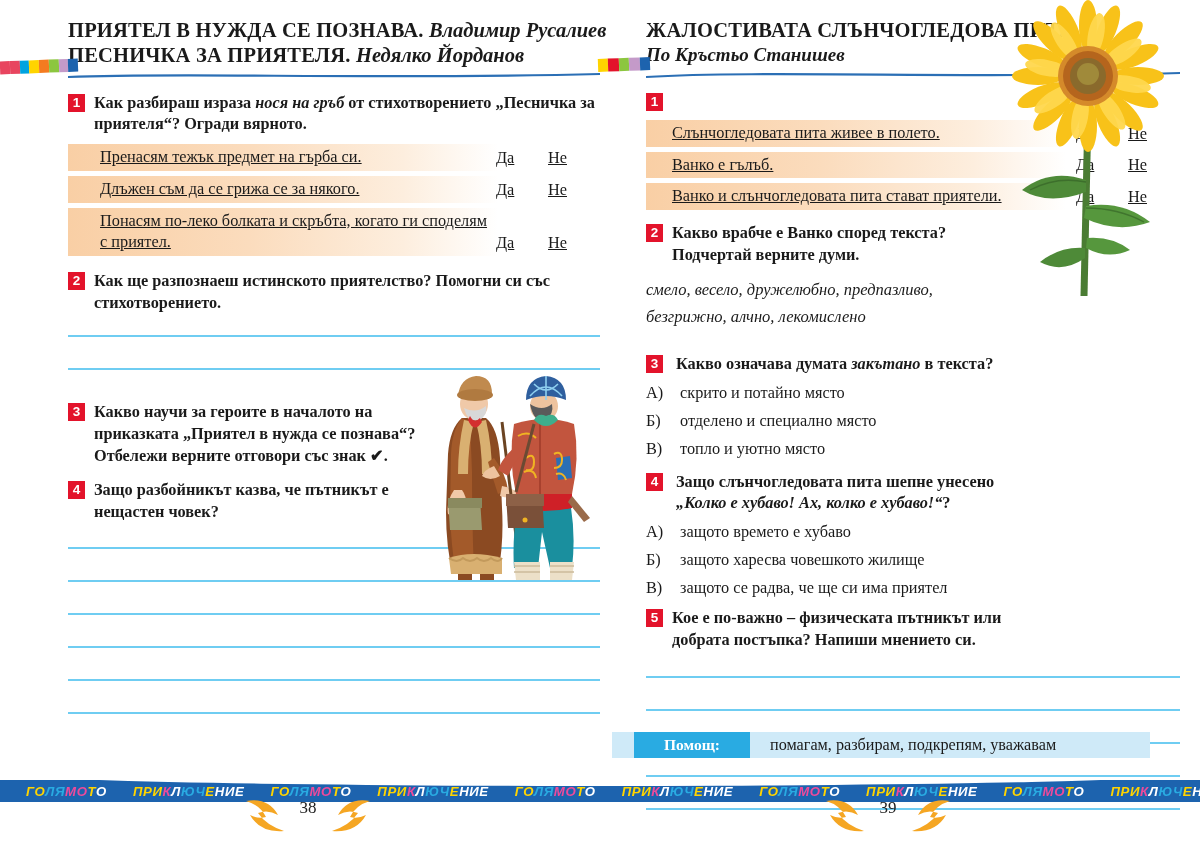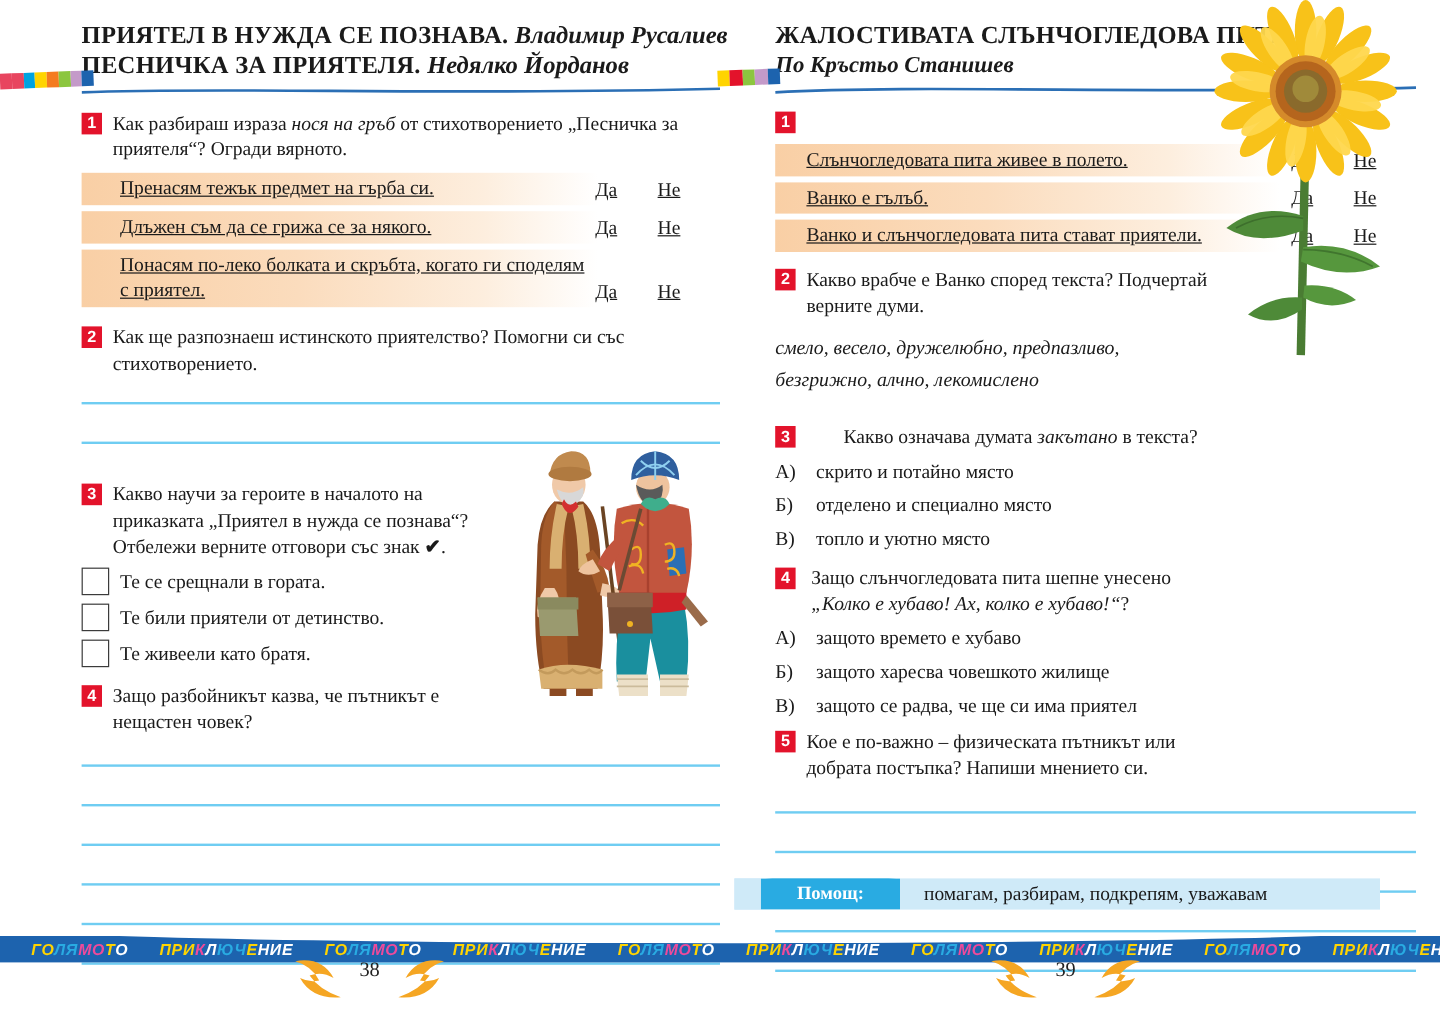--- a/index.html
+++ b/index.html
@@ -84,20 +84,21 @@
     font-size: 13.5px;
     font-weight: bold;
     line-height: 18px;
     text-align: center;
     margin-right: 9px;
     margin-top: 2px;
   }
   .q-text {
     font-size: 16.3px;
     line-height: 1.33;
+    font-weight: bold;
   }
   .q-text em, .it { font-style: italic; }
 
   
   .yn-table { margin-top: 9px; }
   .yn-row {
     position: relative;
     display: flex;
     align-items: flex-end;
     margin-bottom: 5px;
@@ -334,34 +335,20 @@
     <div class="lines" style="margin-top:22px;">
       <div class="wline"></div>
       <div class="wline"></div>
     </div>
 
     <div class="q-row" style="margin-top:24px; max-width:350px;">
       <span class="q-num">3</span>
       <span class="q-text"><span>Какво научи за героите в началото на приказката „Приятел в нужда се познава“? Отбележи верните отговори със знак </span><b>✔</b><span>.</span></span>
     </div>
 
-    <div style="margin-top:5px;">
-      <div class="cb-row">
-        <span class="cb-box"></span>
-        <span class="cb-label">Те се срещнали в гората.</span>
-      </div>
-      <div class="cb-row">
-        <span class="cb-box"></span>
-        <span class="cb-label">Те били приятели от детинство.</span>
-      </div>
-      <div class="cb-row">
-        <span class="cb-box"></span>
-        <span class="cb-label">Те живеели като братя.</span>
-      </div>
-    </div>
 
     <div class="q-row" style="margin-top:13px; max-width:350px;">
       <span class="q-num">4</span>
       <span class="q-text">Защо разбойникът казва, че пътникът е нещастен човек?</span>
     </div>
 
     <div class="lines" style="margin-top:24px;">
       <div class="wline"></div>
       <div class="wline"></div>
       <div class="wline"></div>
@@ -497,21 +484,21 @@
       <span class="q-text">Какво врабче е Ванко според текста? Подчертай верните думи.</span>
     </div>
 
     <div class="wordlist">
       <div>смело, весело, дружелюбно, предпазливо,</div>
       <div>безгрижно, алчно, лекомислено</div>
     </div>
 
     <div class="q-row" style="margin-top:22px;">
       <span class="q-num">3</span>
-      <span class="q-text" style="padding-left:4px;margin-left:27px;"><span>Какво означава думата </span><em>закътано</em><span> в текста?</span></span>
+      <span class="q-text" style="padding-left:4px;"><span>Какво означава думата </span><em>закътано</em><span> в текста?</span></span>
     </div>
 
     <div style="margin-top:2px;">
       <div class="opt-row">
         <span class="opt-letter">А)</span>
         <span class="opt-text">скрито и потайно място</span>
       </div>
       <div class="opt-row">
         <span class="opt-letter">Б)</span>
         <span class="opt-text">отделено и специално място</span>

